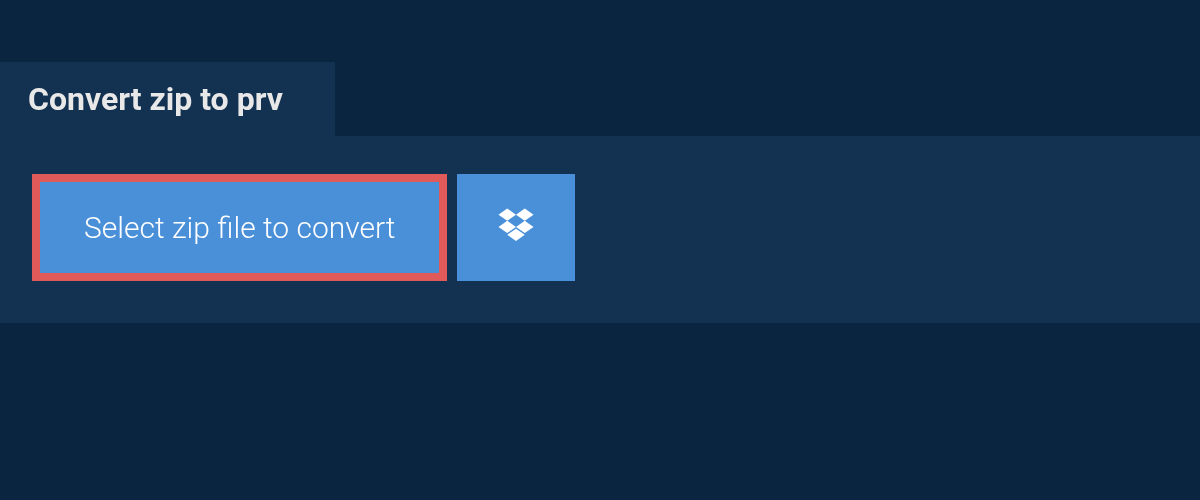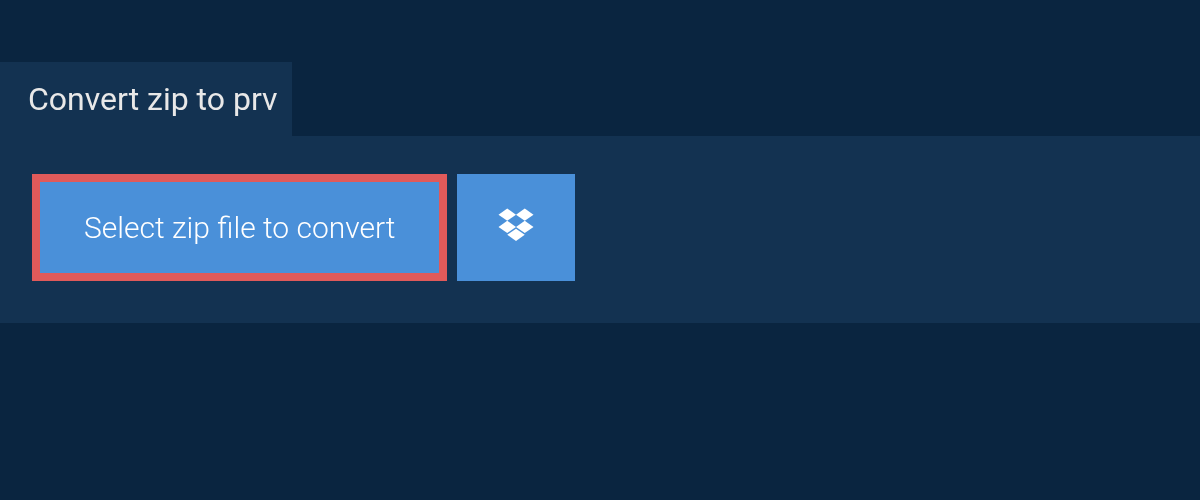--- a/index.html
+++ b/index.html
@@ -15,22 +15,22 @@
       overflow: hidden;
     }
     .tab-bar {
       padding-top: 62px;
     }
     .tab {
       display: inline-block;
       background: #133251;
       color: #e8e8e8;
       font-size: 32px;
-      font-weight: 400;
-      padding: 18px 14px 18px 28px;
+      font-weight: 700;
+      padding: 18px 52px 18px 28px;
     }
     .panel {
       background: #133251;
       padding: 38px 32px 42px 32px;
       width: 100%;
     }
     .button-row {
       display: flex;
       gap: 10px;
       align-items: stretch;

